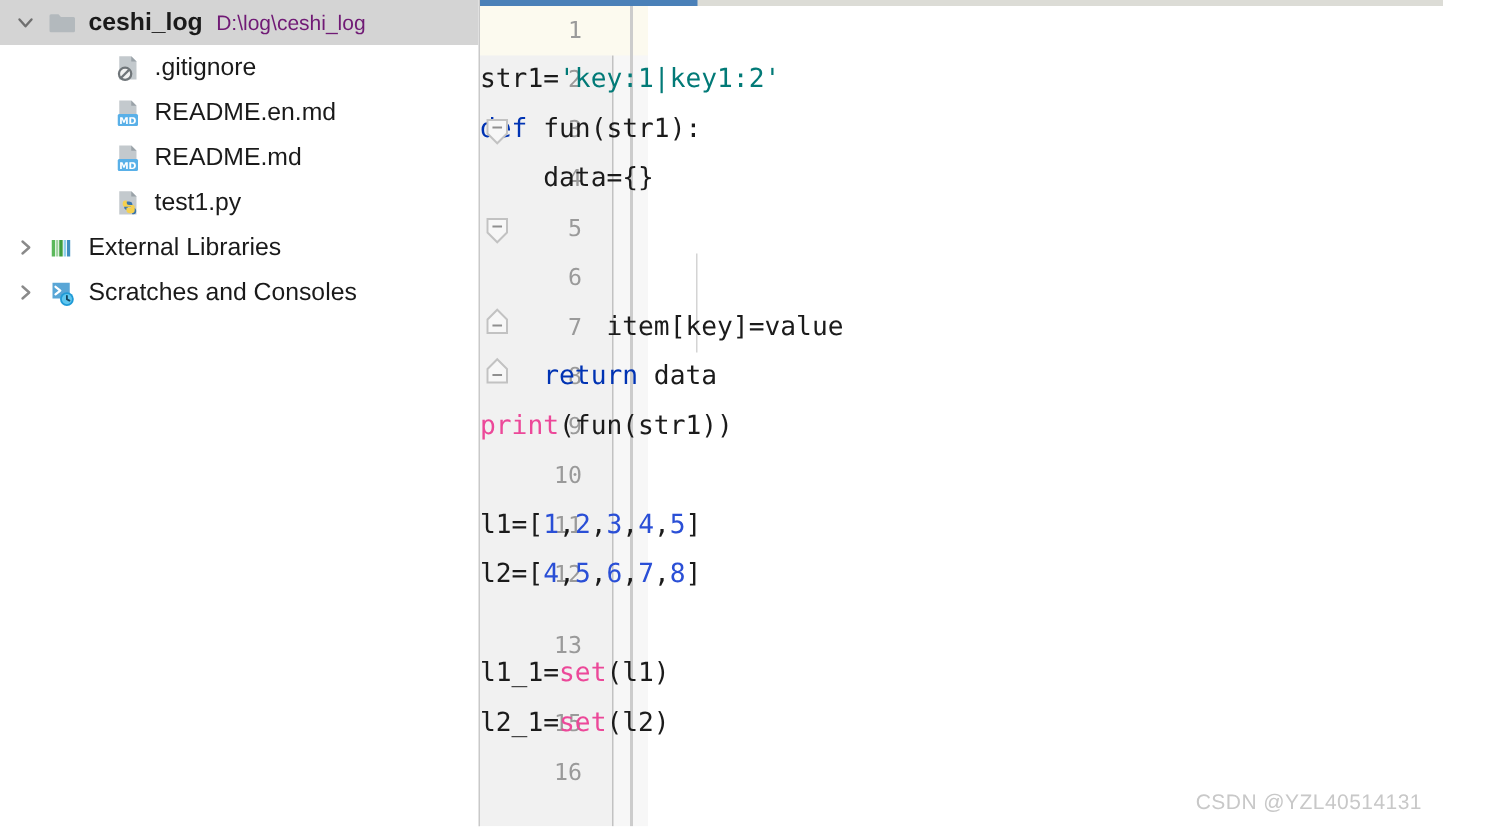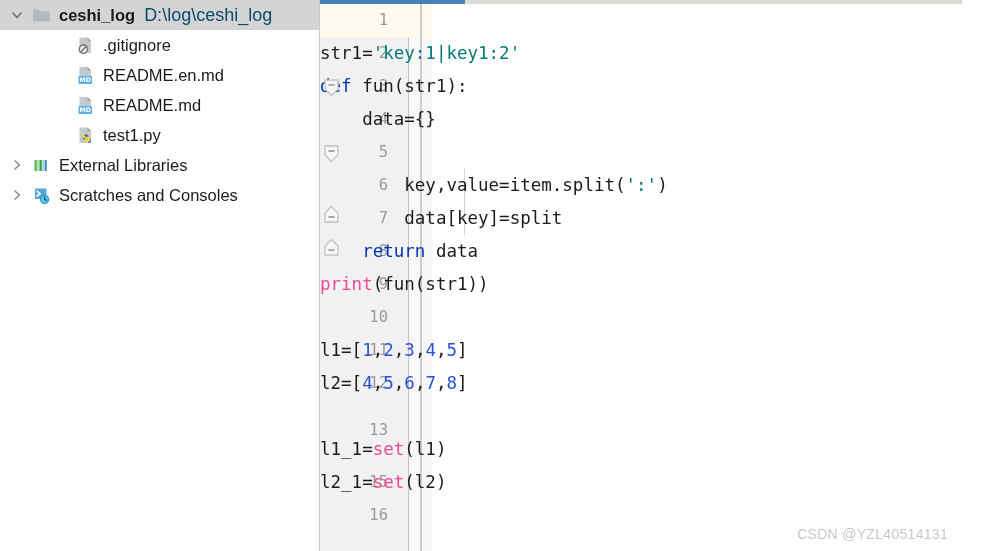--- a/index.html
+++ b/index.html
@@ -59,22 +59,22 @@
     display: flex;
     align-items: center;
     justify-content: center;
     margin-right: 5px;
   }
   .tree-icon svg { display: block; }
 
   .tree-label { font-size: 16.5px; line-height: 1; }
   .tree-label.bold { font-weight: bold; }
   .tree-path {
-    font-size: 18px;
-    color: #0c4a6e;
+    font-size: 14px;
+    color: #701a75;
     margin-left: 9px;
     line-height: 1;
   }
 
   
   .indent-1 { padding-left: 6px; }
   .indent-2 { padding-left: 72px; }
 
   
   #editor {
@@ -389,22 +389,21 @@
         <line x1="4.3" y1="12" x2="10.7" y2="12" stroke="#8f8f8f" stroke-width="1.4"></line>
       </svg>
     </div>
 
     <div class="indent-guide" style="left:144px; top:169px; height:66px;"></div>
 
     <div class="codeline" style="left:0px; top:4px"></div>
     <div class="codeline" style="left:0px; top:37px"><span class="tok-fn">str1=</span><span class="tok-str">'key:1|key1:2'</span></div>
     <div class="codeline" style="left:0px; top:70px"><span class="tok-kw">def</span><span class="tok-fn"> fun(str1):</span></div>
     <div class="codeline" style="left:0px; top:103px"><span class="tok-fn">    data={}</span></div>
-    <div class="codeline" style="left:0px; top:169px"><span class="tok-fn">        key,value=item.split(</span><span class="tok-str">':'</span><span class="tok-fn">)</span></div>
-    <div class="codeline" style="left:0px; top:202px"><span class="tok-fn">        data[key]=split</span></div>
+    <div class="codeline" style="left:0px; top:202px"><span class="tok-fn">        item[key]=value</span></div>
     <div class="codeline" style="left:0px; top:235px"><span class="tok-fn">    </span><span class="tok-kw">return</span><span class="tok-fn"> data</span></div>
     <div class="codeline" style="left:0px; top:268px"><span class="tok-builtin">print</span><span class="tok-fn">(fun(str1))</span></div>
     <div class="codeline" style="left:0px; top:301px"></div>
     <div class="codeline" style="left:0px; top:334px"><span class="tok-fn">l1=[</span><span class="tok-num">1</span><span class="tok-fn">,</span><span class="tok-num">2</span><span class="tok-fn">,</span><span class="tok-num">3</span><span class="tok-fn">,</span><span class="tok-num">4</span><span class="tok-fn">,</span><span class="tok-num">5</span><span class="tok-fn">]</span></div>
     <div class="codeline" style="left:0px; top:367px"><span class="tok-fn">l2=[</span><span class="tok-num">4</span><span class="tok-fn">,</span><span class="tok-num">5</span><span class="tok-fn">,</span><span class="tok-num">6</span><span class="tok-fn">,</span><span class="tok-num">7</span><span class="tok-fn">,</span><span class="tok-num">8</span><span class="tok-fn">]</span></div>
     <div class="codeline" style="left:0px; top:400px"></div>
     <div class="codeline" style="left:0px; top:433px"><span class="tok-fn">l1_1=</span><span class="tok-builtin">set</span><span class="tok-fn">(l1)</span></div>
     <div class="codeline" style="left:0px; top:466px"><span class="tok-fn">l2_1=</span><span class="tok-builtin">set</span><span class="tok-fn">(l2)</span></div>
 
   </div>

